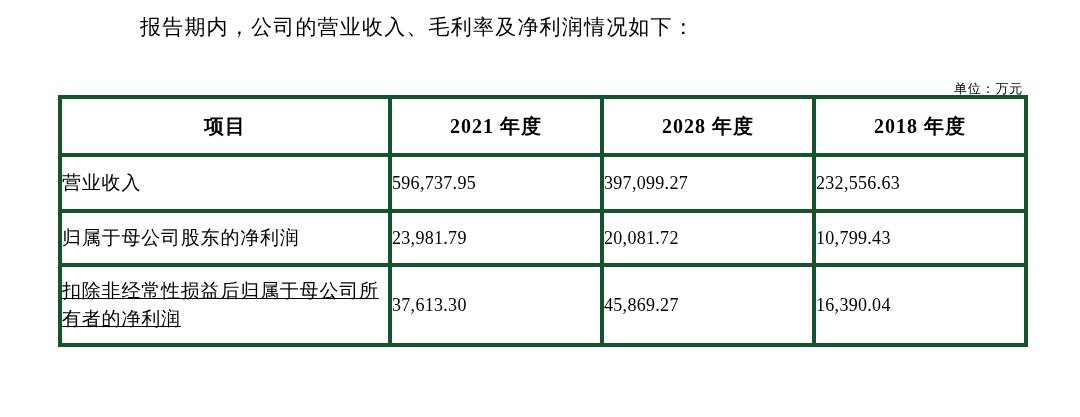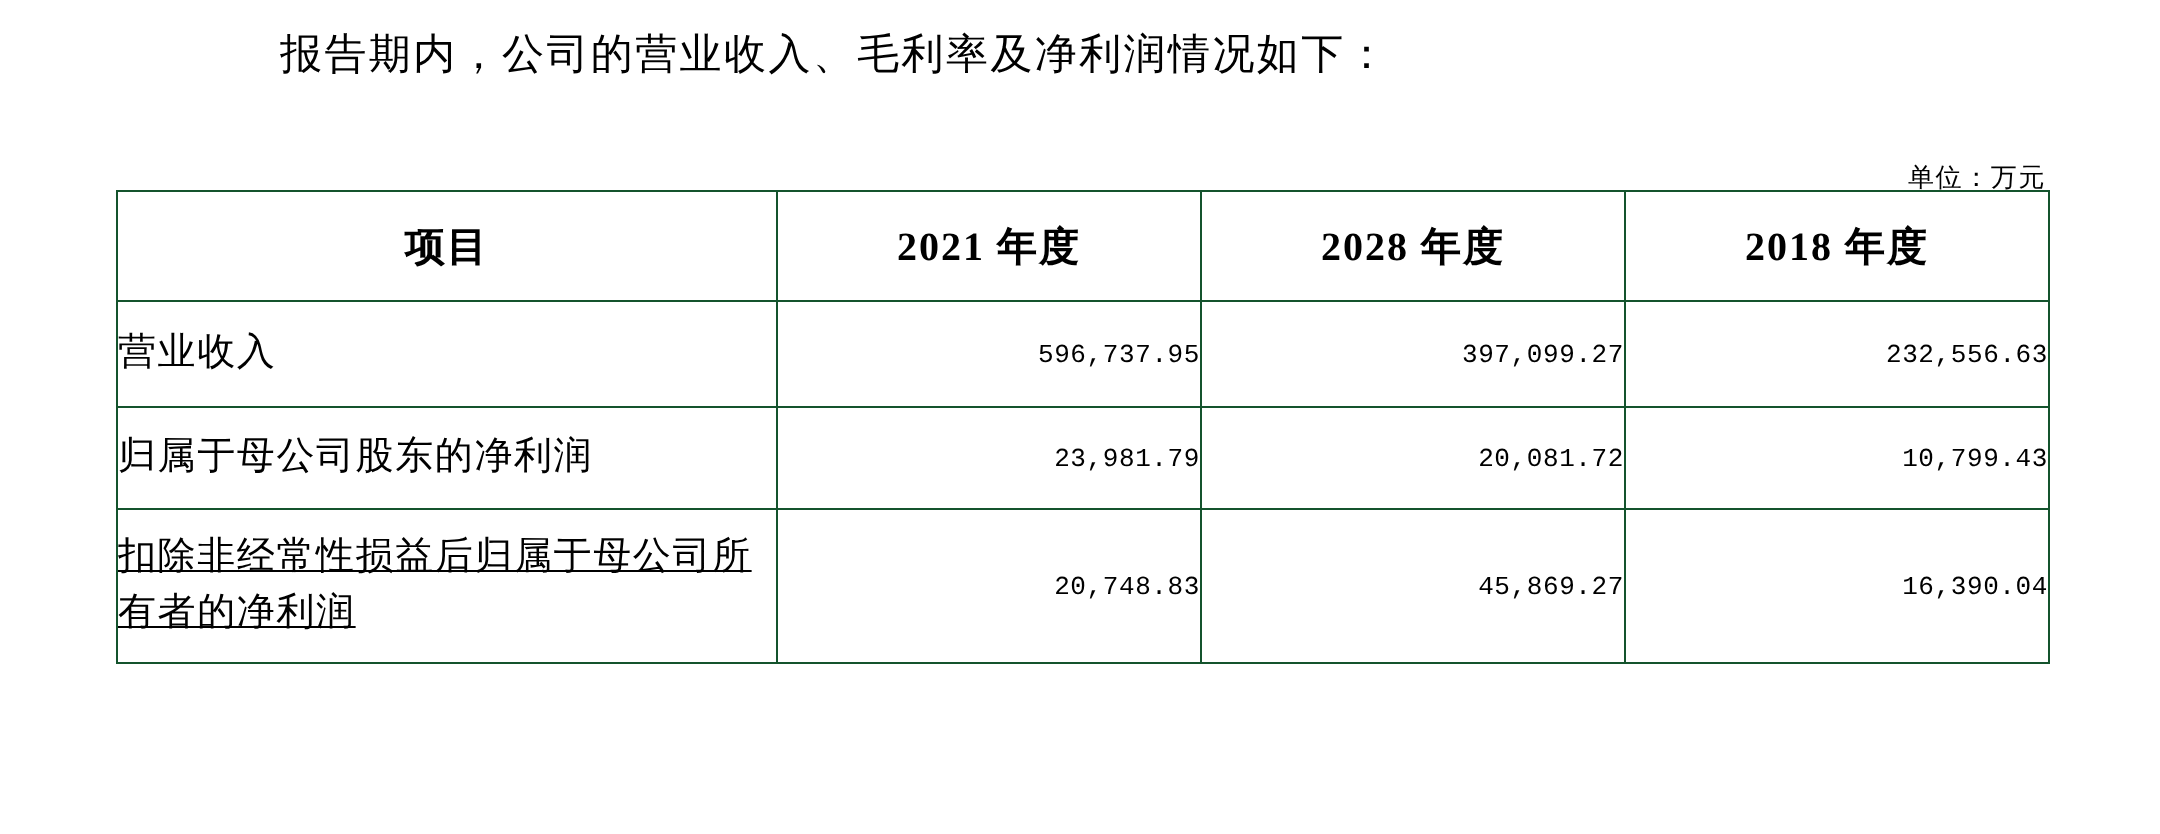--- a/index.html
+++ b/index.html
@@ -42,47 +42,46 @@
     top: 95px;
     width: 966px;
   }
   table.fin {
     border-collapse: collapse;
     width: 966px;
     table-layout: fixed;
     font-size: 19px;
   }
   table.fin td, table.fin th {
-    border: 1px solid #14532d;
+    border: 4px solid #14532d;
     padding: 0;
     margin: 0;
     vertical-align: middle;
   }
   table.fin thead th {
     height: 54px;
     font-weight: bold;
     text-align: center;
     font-size: 20px;
     letter-spacing: 1px;
   }
   .col-item { width: 330px; }
   .col-y    { width: 212px; }
   td.label {
     font-size: 19px;
     letter-spacing: 0.8px;
     padding: 0 6px;
     line-height: 1.38;
   }
   td.value {
-    text-align: right;
-    font-size: 13px;
+    text-align: left;
+    font-size: 18px;
     padding-right: 11px;
     letter-spacing: 0.3px;
     white-space: nowrap;
-    font-family: Liberation Mono, monospace;
   }
   tr.r1 td { height: 52px; }
   tr.r2 td { height: 50px; }
   tr.r3 td { height: 50px; }
   tr.r4 td { height: 76px; }
   td.label.two-line {
     line-height: 1.45;
     text-decoration: underline;
   }
 </style>
@@ -119,21 +118,21 @@
           <td class="value">232,556.63</td>
         </tr>
         <tr class="r3">
           <td class="label">归属于母公司股东的净利润</td>
           <td class="value">23,981.79</td>
           <td class="value">20,081.72</td>
           <td class="value">10,799.43</td>
         </tr>
         <tr class="r4">
           <td class="label two-line">扣除非经常性损益后归属于母公司所有者的净利润</td>
-          <td class="value">20,748.83</td>
+          <td class="value">37,613.30</td>
           <td class="value">45,869.27</td>
           <td class="value">16,390.04</td>
         </tr>
       </tbody>
     </table>
   </div>
 
 </div>
 
 </body></html>

